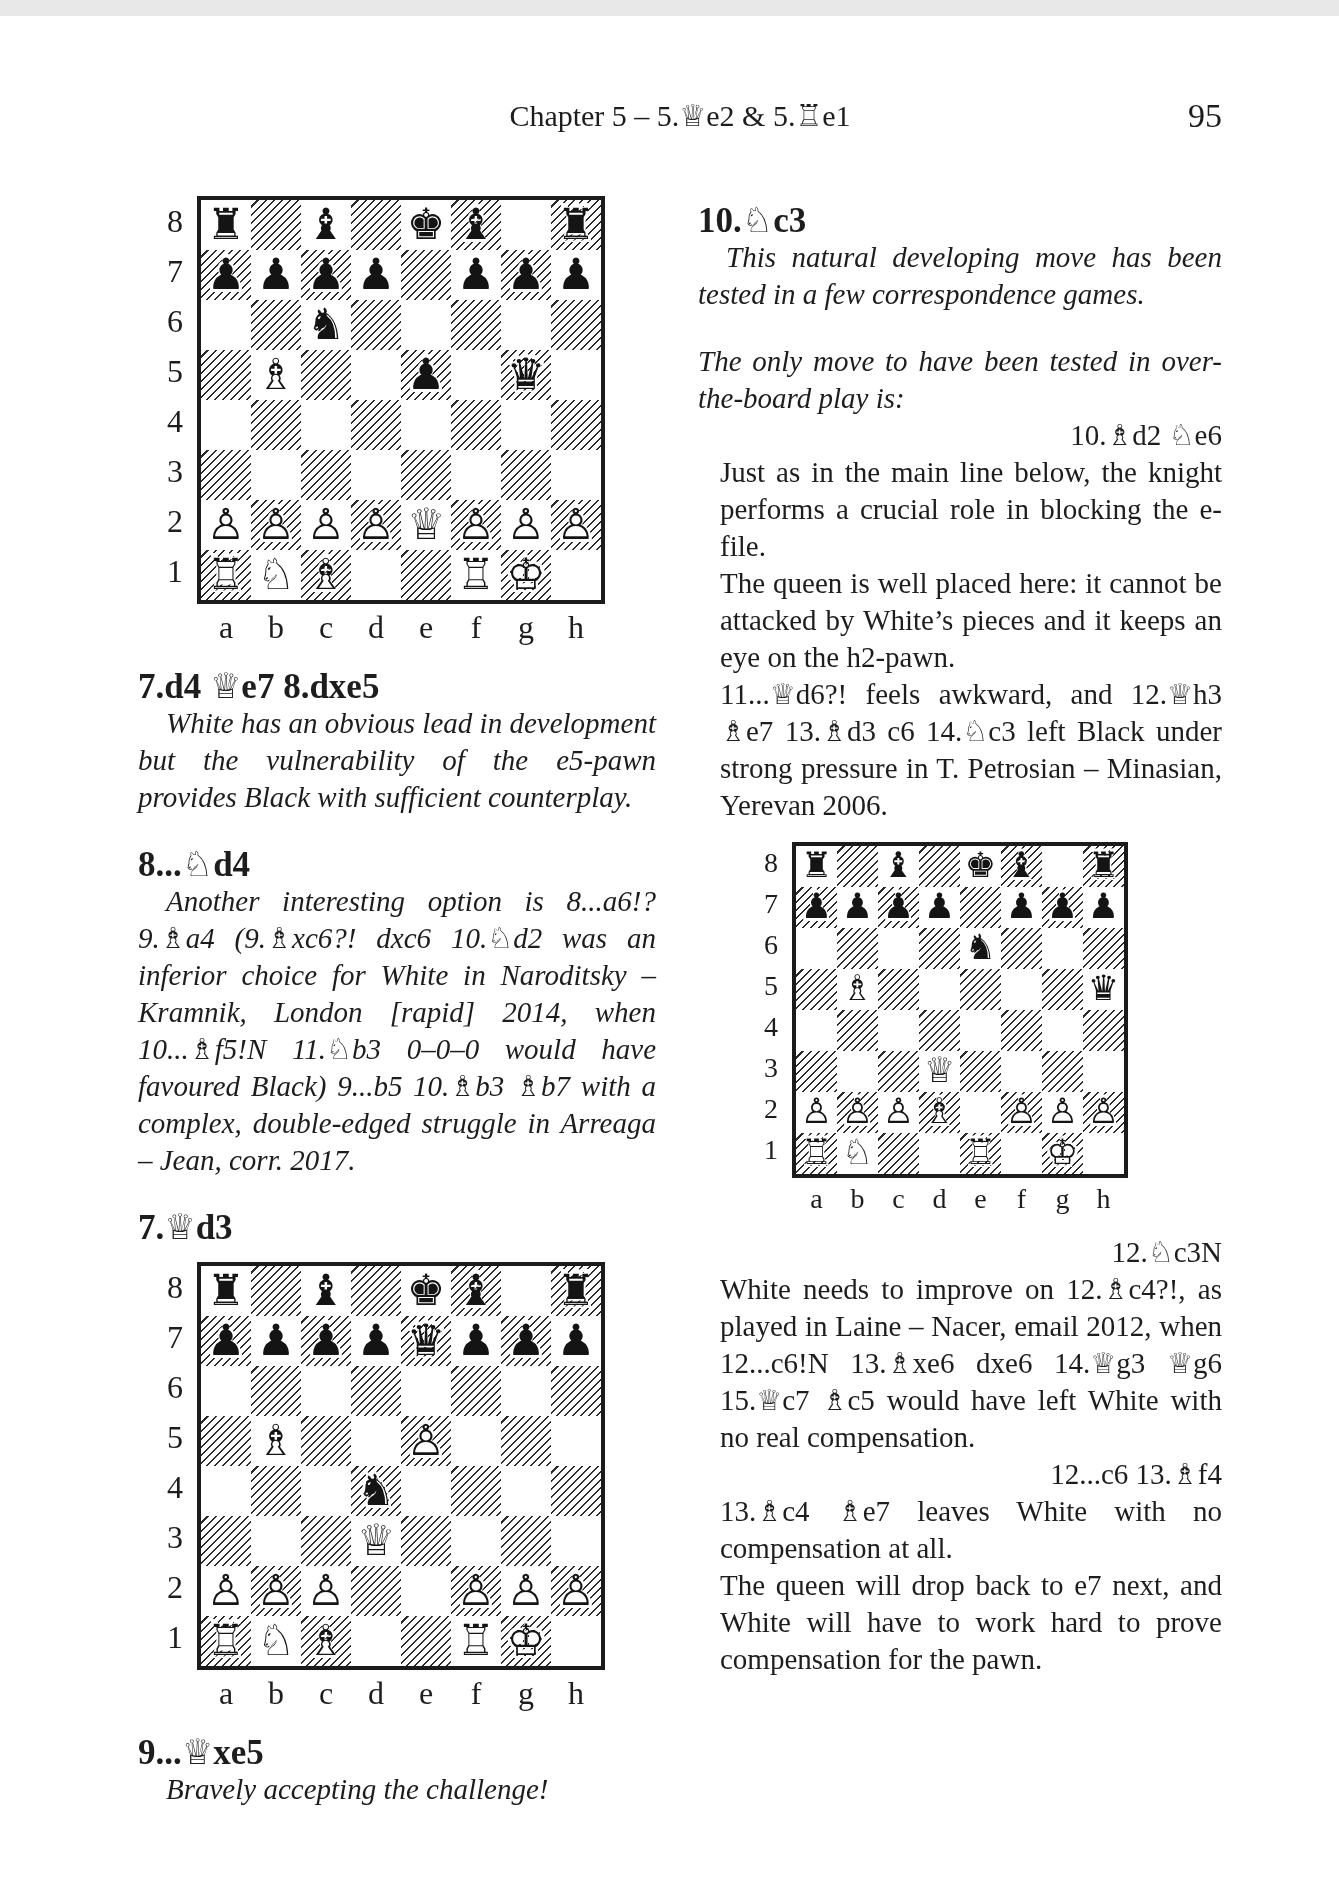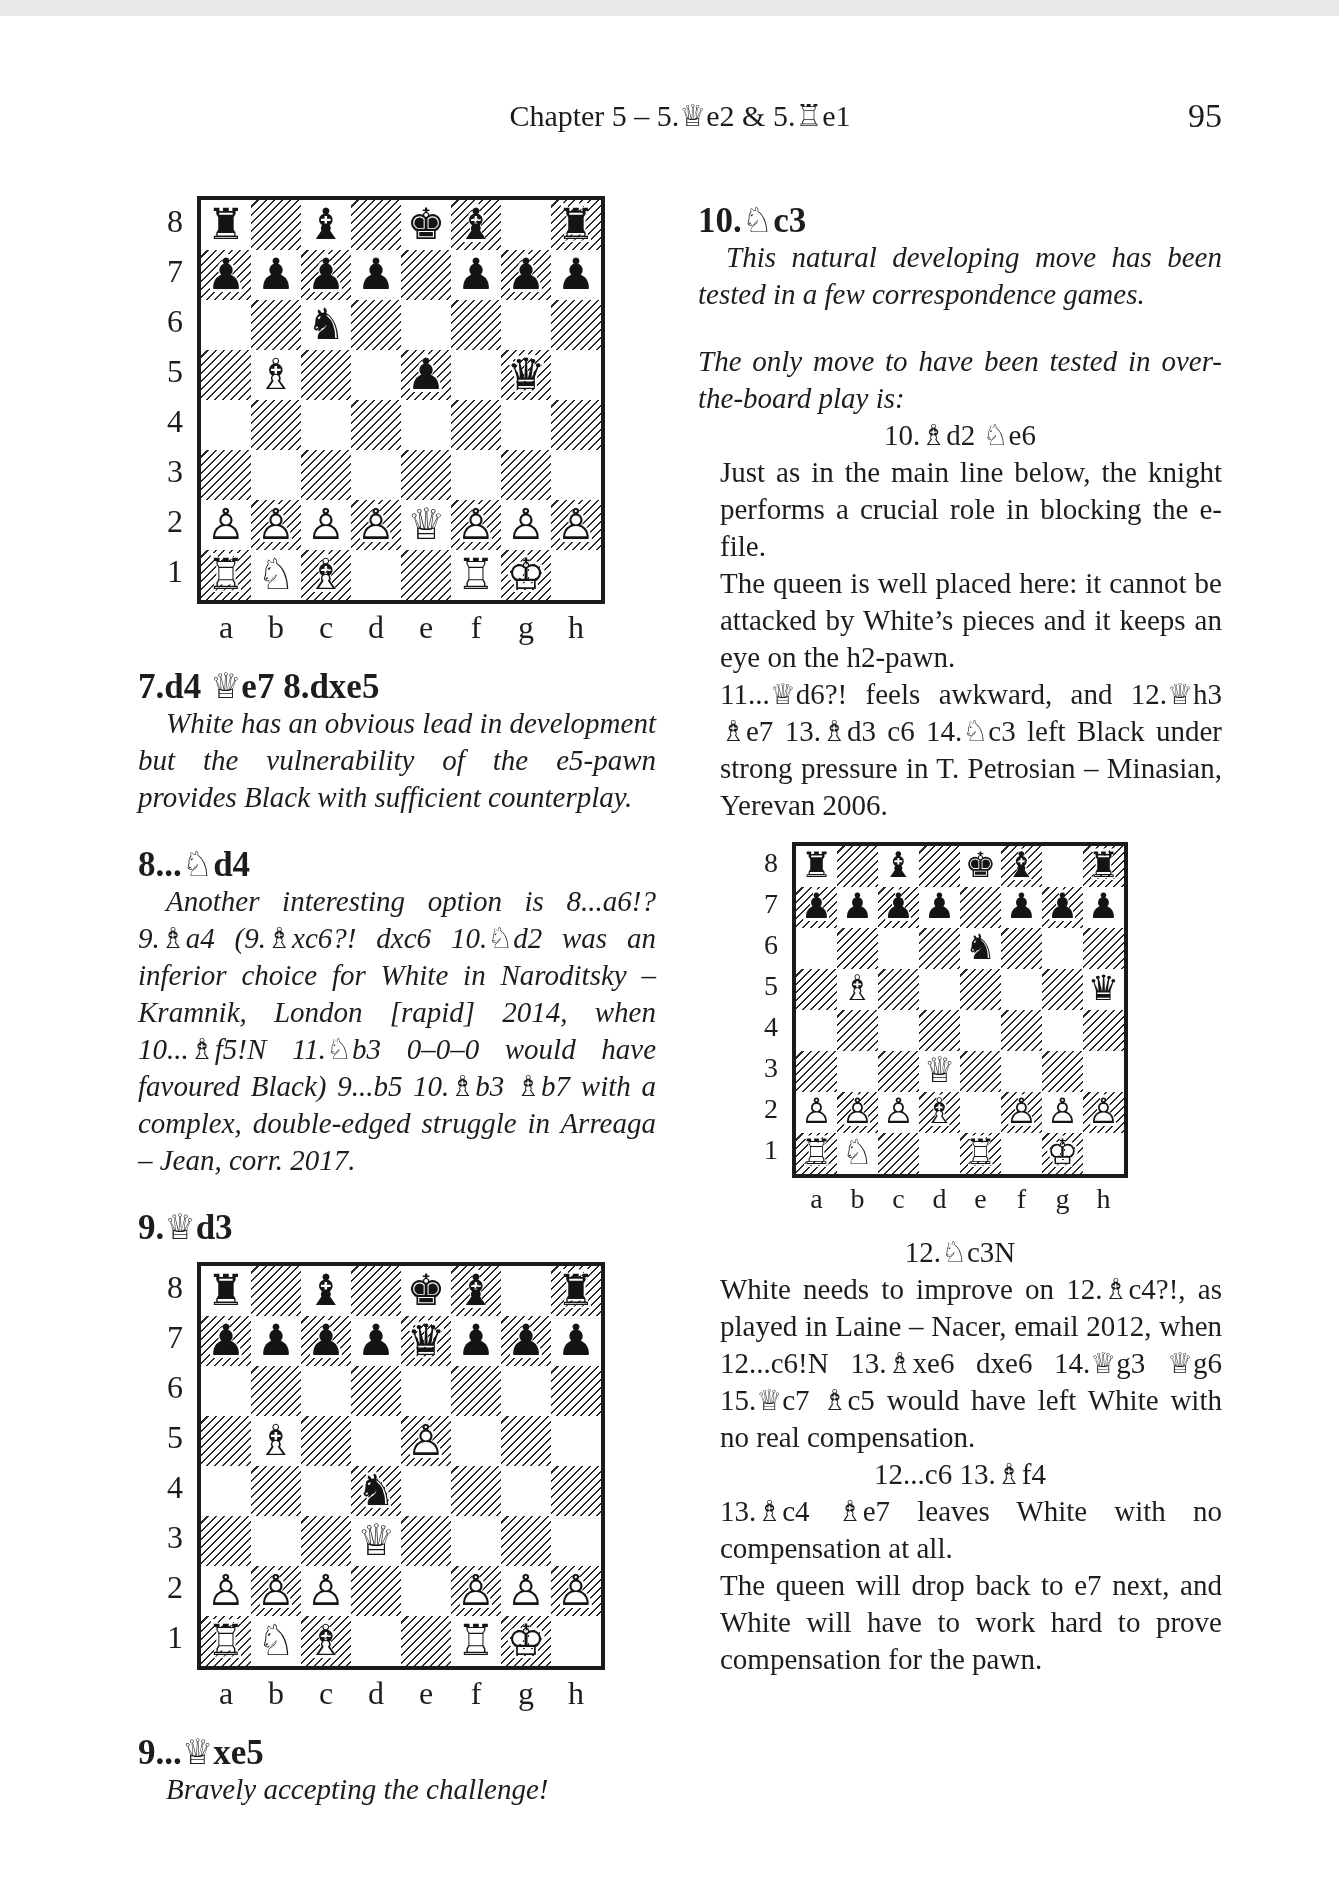--- a/index.html
+++ b/index.html
@@ -23,21 +23,21 @@
   }
   .col { position: absolute; font-size: 29px; line-height: 37px; }
   .col-left  { left: 138px; top: 180px; width: 518px; }
   .col-right { left: 698px; top: 186px; width: 524px; }
 
   .col p, .col h3 { margin: 0; }
   .mv-heading { font-weight: bold; font-size: 35px; }
   .para { text-align: justify; text-indent: 28px; font-style: italic; }
   .para.flush { text-indent: 0; }
   .note { text-align: justify; padding-left: 22px; }
-  .moves { text-align: center; }
+  .moves { text-align: right; }
   .gap { height: 30px; }
 
   
   .diagram { --sq:50px; --fig:43px; --lab:32px; --rankw:46px; --ml:13px;
              margin-left: var(--ml); margin-bottom: 6px; }
   .diagram.small { --sq:41px; --fig:35px; --lab:28px; --rankw:40px; --ml:54px; }
 
   .mv-heading + .diagram { margin-top: 16px; }
   .note + .diagram { margin-top: 18px; }
   .diagram + .mv-heading { margin-top: 22px; }
@@ -265,21 +265,21 @@
           <div class="file-l">g</div>
           <div class="file-l">h</div>
         </div>
       </div>
       <h3 class="mv-heading">7.d4 ♕e7 8.dxe5</h3>
       <p class="para">White has an obvious lead in development but the vulnerability of the e5-pawn provides Black with sufficient counterplay.</p>
       <div class="gap"></div>
       <h3 class="mv-heading">8...♘d4</h3>
       <p class="para">Another interesting option is 8...a6!? 9.♗a4 (9.♗xc6?! dxc6 10.♘d2 was an inferior choice for White in Naroditsky – Kramnik, London [rapid] 2014, when 10...♗f5!N 11.♘b3 0–0–0 would have favoured Black) 9...b5 10.♗b3 ♗b7 with a complex, double-edged struggle in Arreaga – Jean, corr. 2017.</p>
       <div class="gap"></div>
-      <h3 class="mv-heading">9.♕d3</h3>
+      <h3 class="mv-heading">7.♕d3</h3>
       <div class="diagram large dg-d2">
         <div class="board-wrap">
           <div class="ranks">
             <div class="rank-l">8</div>
             <div class="rank-l">7</div>
             <div class="rank-l">6</div>
             <div class="rank-l">5</div>
             <div class="rank-l">4</div>
             <div class="rank-l">3</div>
             <div class="rank-l">2</div>

